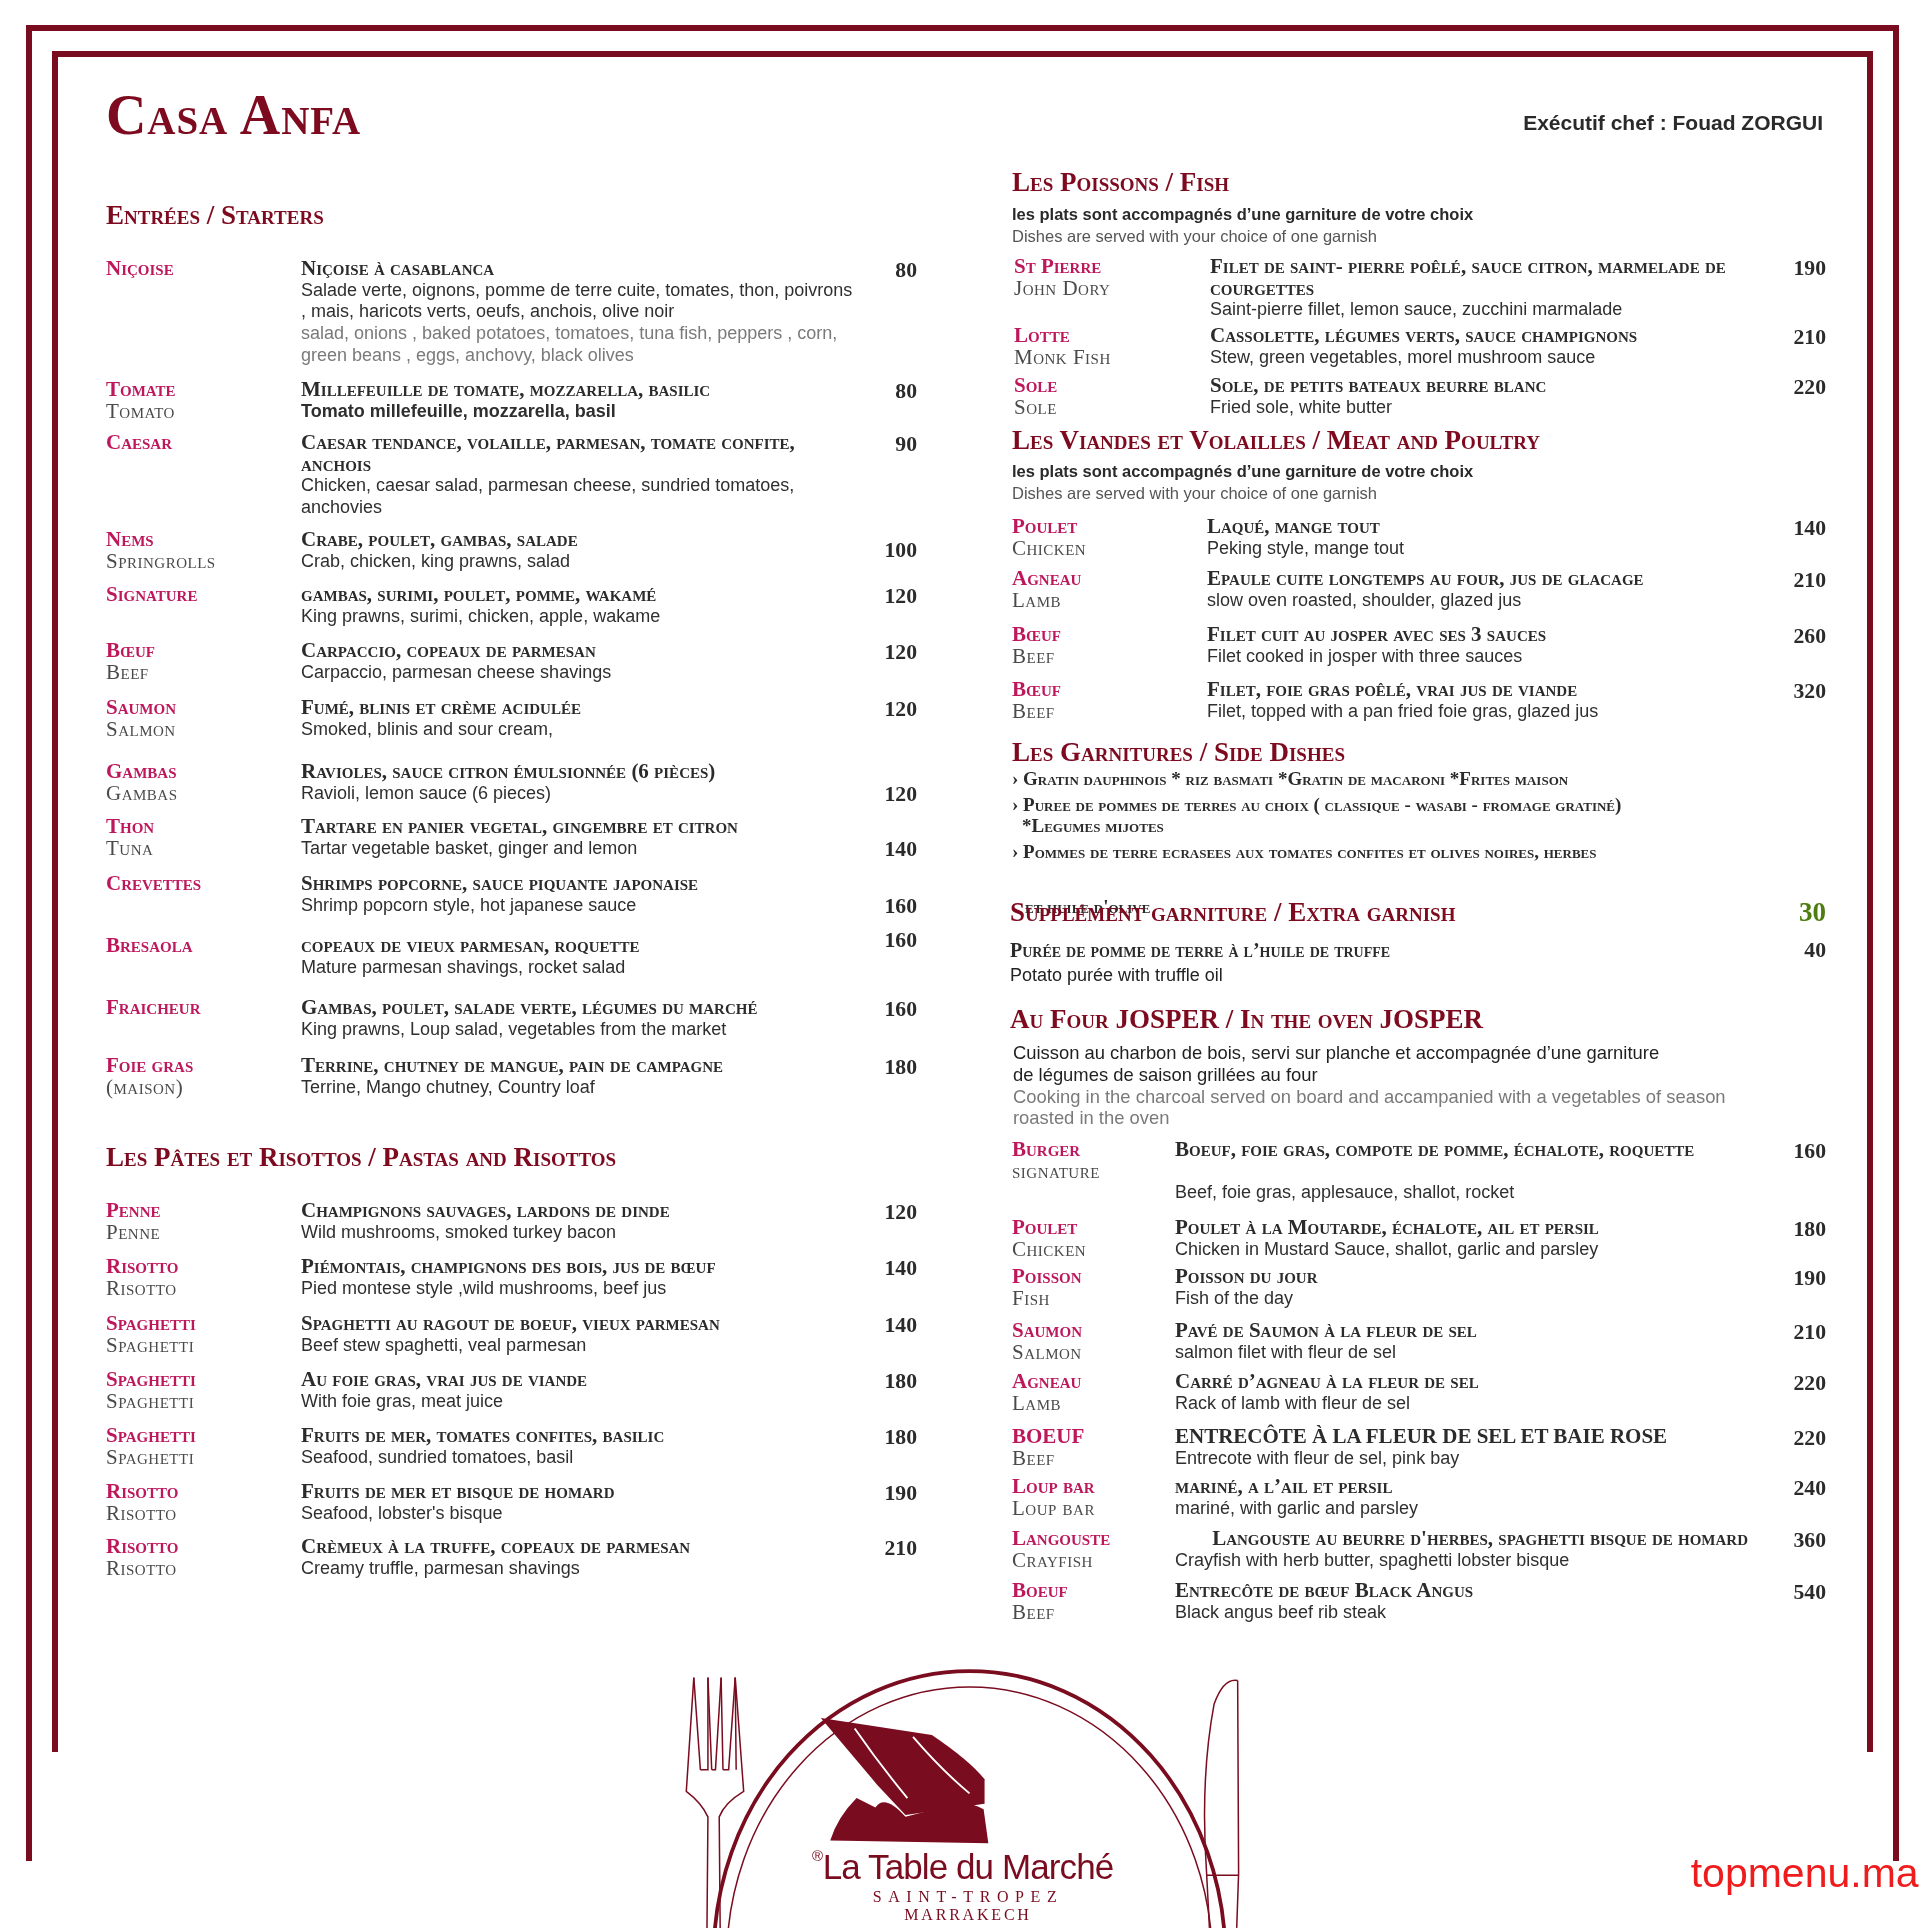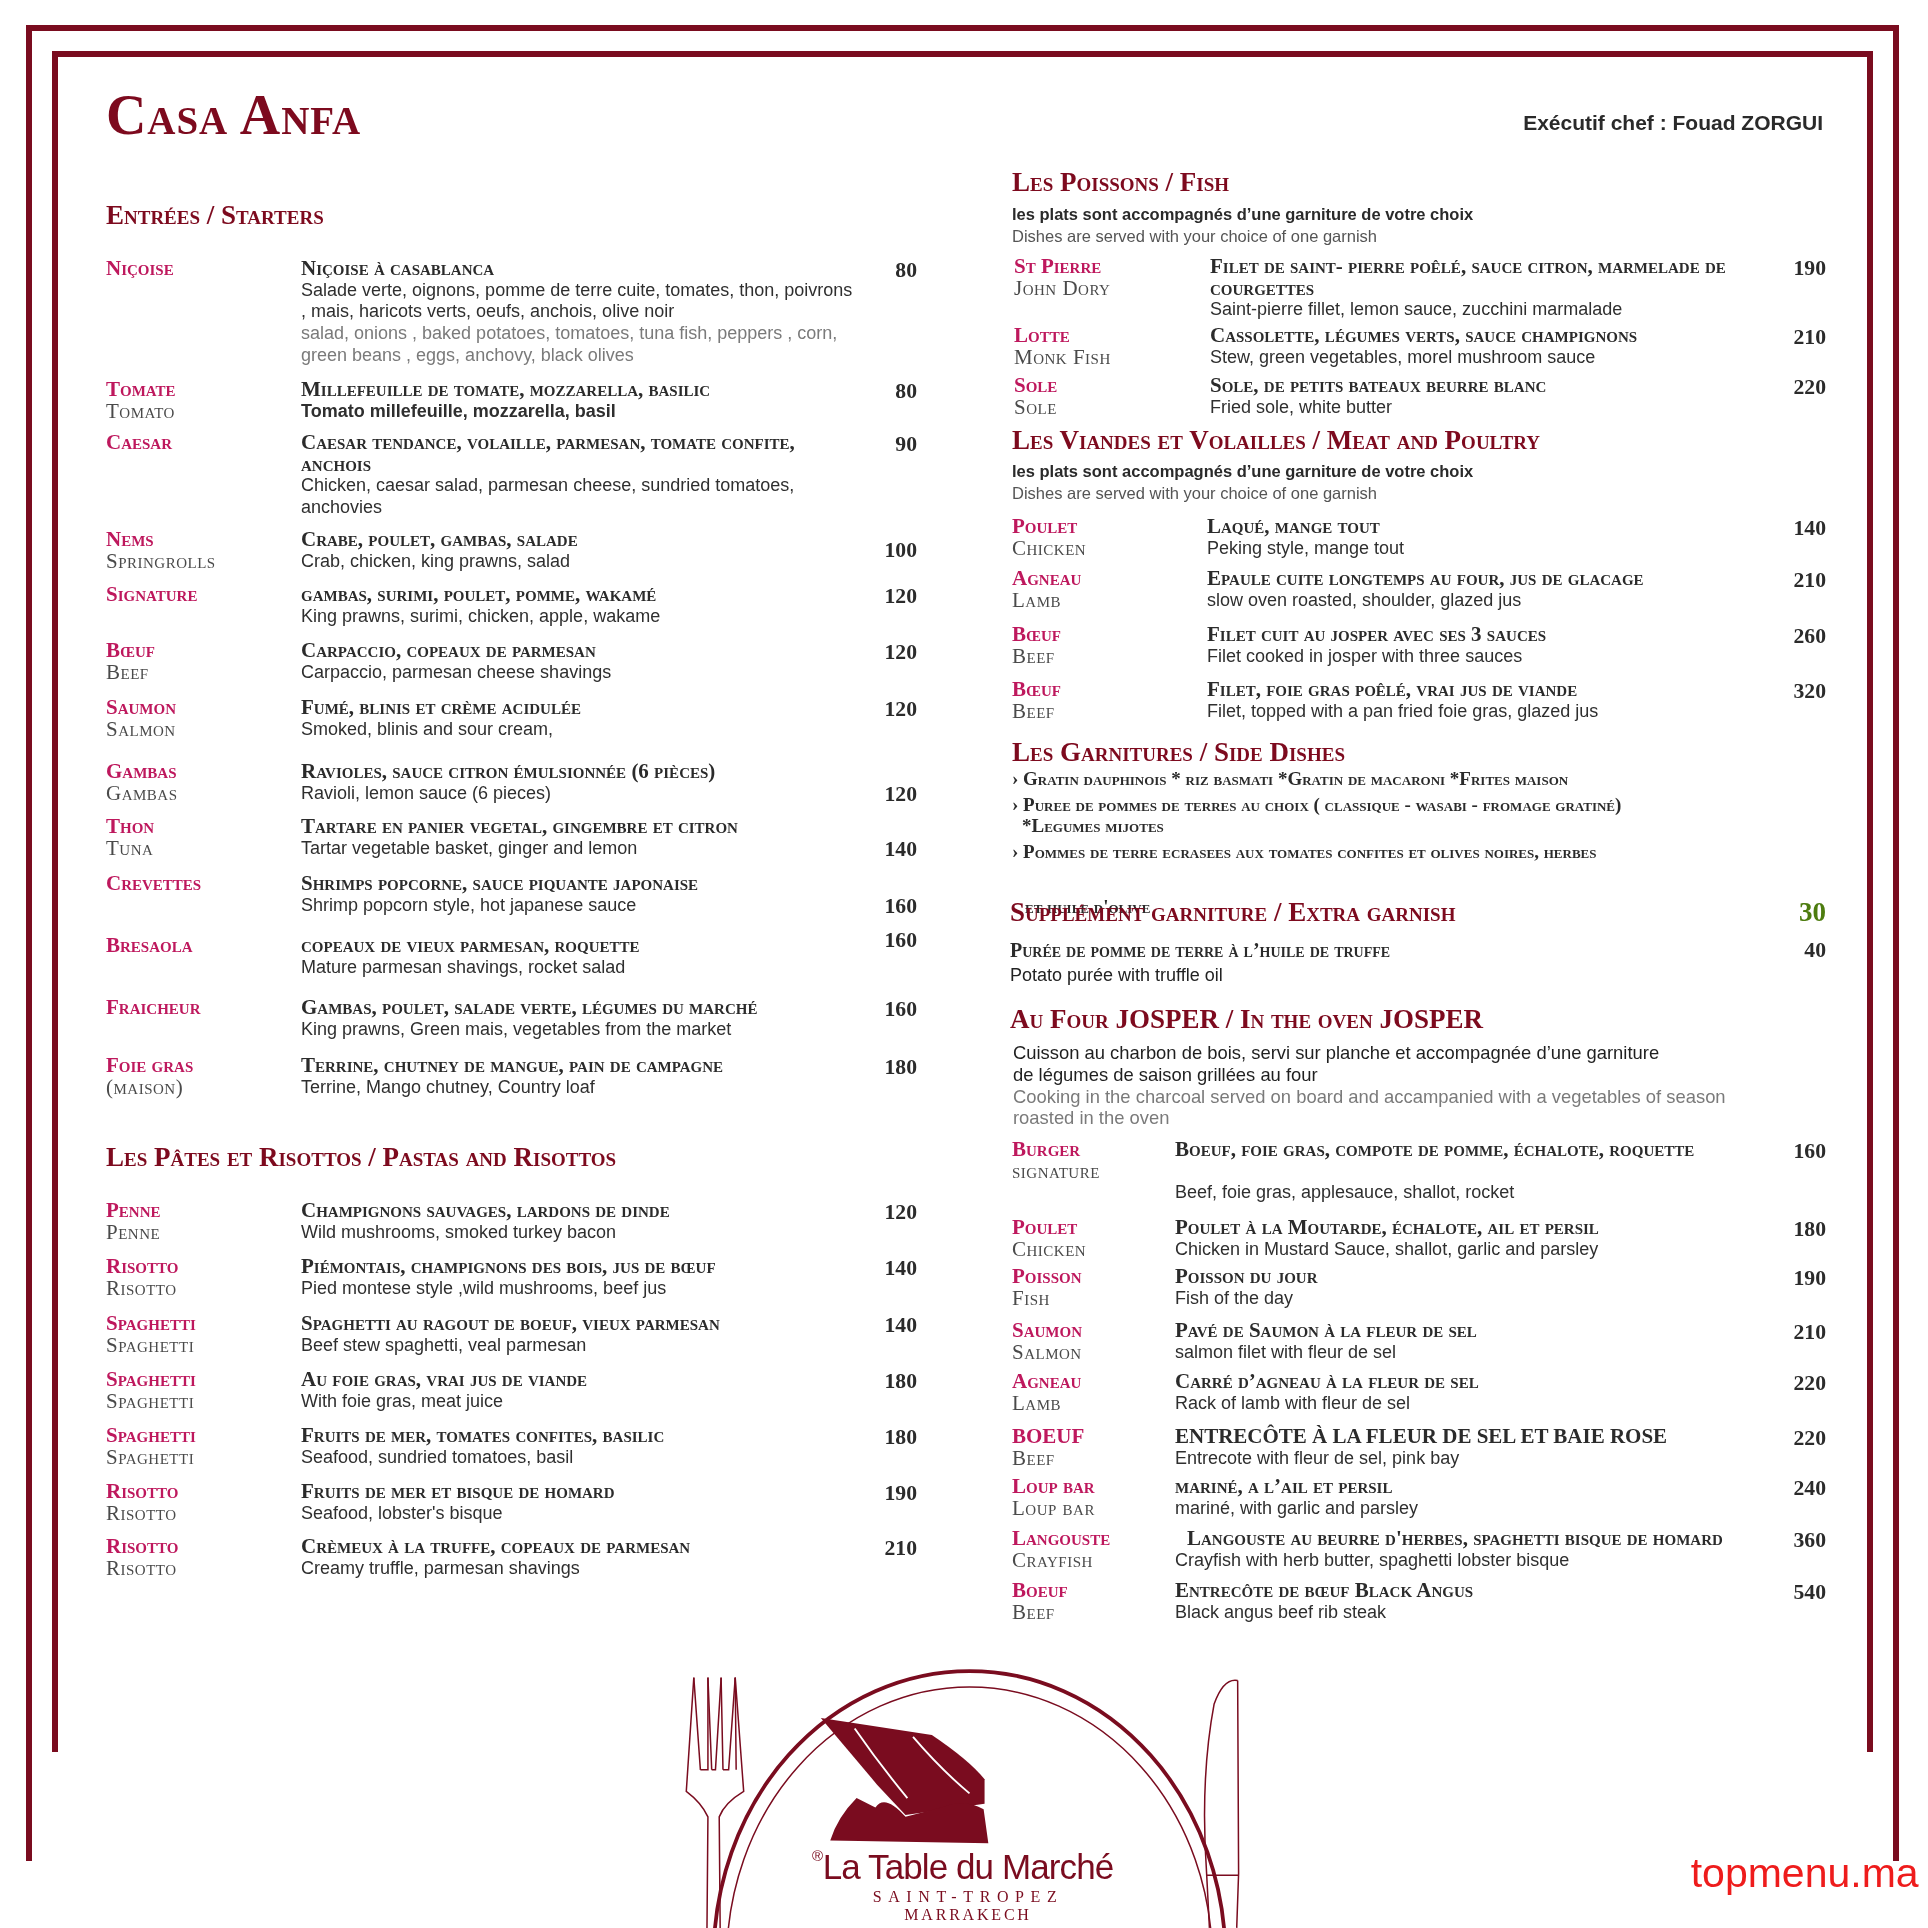--- a/index.html
+++ b/index.html
@@ -119,21 +119,21 @@
       <div class="nm">Bresaola</div>
       <div class="nm-en"></div>
       <div class="dt" style="left: 195px; width: 556px;">copeaux de vieux parmesan, roquette</div>
       <div class="ds" style="left: 195px; top: 21.7px; width: 556px;">Mature parmesan shavings, rocket salad</div>
       <div class="pr" style="left: 755px; top: -7.5px;">160</div>
     </div>
     <div class="row" style="left: 106px; top: 997px; width: 812px;">
       <div class="nm">Fraicheur</div>
       <div class="nm-en"></div>
       <div class="dt" style="left: 195px; width: 556px;">Gambas, poulet, salade verte, légumes du marché</div>
-      <div class="ds" style="left: 195px; top: 21.7px; width: 556px;">King prawns, Green mais, vegetables from the market</div>
+      <div class="ds" style="left: 195px; top: 21.7px; width: 556px;">King prawns, Loup salad, vegetables from the market</div>
       <div class="pr" style="left: 755px; top: 0px;">160</div>
     </div>
     <div class="row" style="left: 106px; top: 1055px; width: 812px;">
       <div class="nm">Foie gras</div>
       <div class="nm-en">(maison)</div>
       <div class="dt" style="left: 195px; width: 556px;">Terrine, chutney de mangue, pain de campagne</div>
       <div class="ds" style="left: 195px; top: 21.7px; width: 556px;">Terrine, Mango chutney, Country loaf</div>
       <div class="pr" style="left: 755px; top: 0px;">180</div>
     </div>
   </div>
@@ -319,21 +319,21 @@
     <div class="row" style="left: 1012px; top: 1476px; width: 815px;">
       <div class="nm">Loup bar</div>
       <div class="nm-en">Loup bar</div>
       <div class="dt" style="left: 163px; width: 584px;">mariné, a l’ail et persil</div>
       <div class="ds" style="left: 163px; top: 21.7px; width: 584px;">mariné, with garlic and parsley</div>
       <div class="pr" style="left: 758px; top: 0px;">240</div>
     </div>
     <div class="row" style="left: 1012px; top: 1528px; width: 815px;">
       <div class="nm">Langouste</div>
       <div class="nm-en">Crayfish</div>
-      <div class="dt" style="left: 175px; width: 584px;">Langouste au beurre d'herbes, spaghetti bisque de homard</div>
+      <div class="dt" style="left: 152px; width: 584px; text-align: right;">Langouste au beurre d'herbes, spaghetti bisque de homard</div>
       <div class="ds" style="left: 163px; top: 21.7px; width: 584px;">Crayfish with herb butter, spaghetti lobster bisque</div>
       <div class="pr" style="left: 758px; top: 0px;">360</div>
     </div>
     <div class="row" style="left: 1012px; top: 1580px; width: 815px;">
       <div class="nm">Boeuf</div>
       <div class="nm-en">Beef</div>
       <div class="dt" style="left: 163px; width: 584px;">Entrecôte de bœuf Black Angus</div>
       <div class="ds" style="left: 163px; top: 21.7px; width: 584px;">Black angus beef rib steak</div>
       <div class="pr" style="left: 758px; top: 0px;">540</div>
     </div>

